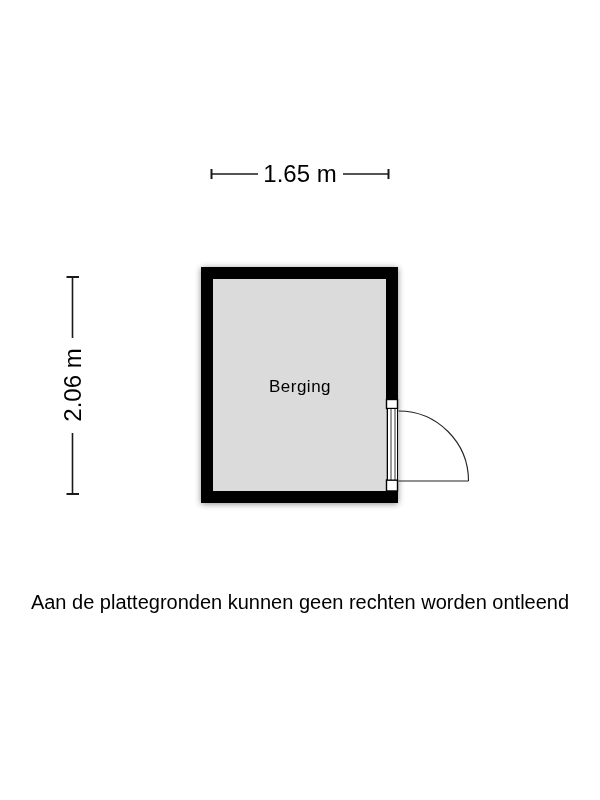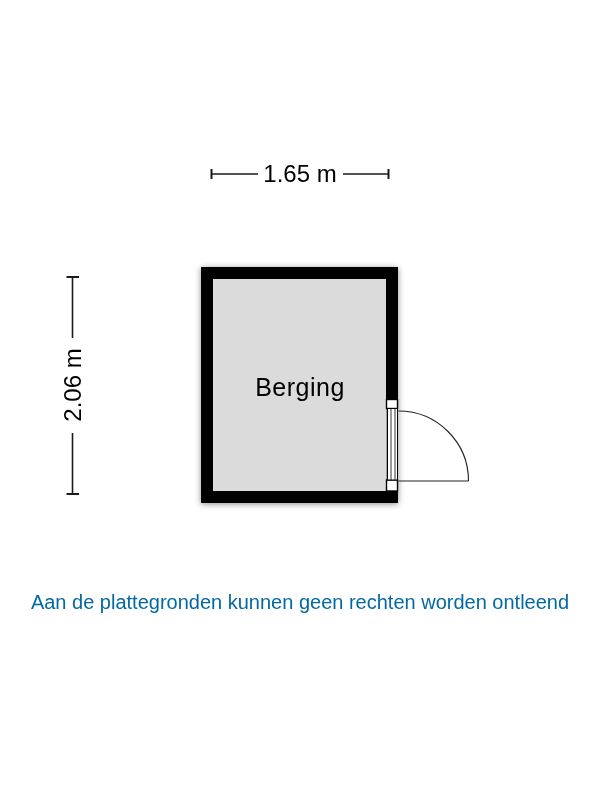--- a/index.html
+++ b/index.html
@@ -26,33 +26,33 @@
     white-space: nowrap;
   }
   .dim-label {
     font-size: 24px;
     transform: translate(-50%, -50%);
   }
   .dim-label.vertical {
     transform: translate(-50%, -50%) rotate(-90deg);
   }
   .room-label {
-    font-size: 25px;
+    font-size: 17px;
     letter-spacing: 0.5px;
     transform: translate(-50%, -50%);
   }
   .footer {
     position: absolute;
     left: 0;
     top: 589px;
     width: 600px;
     text-align: center;
     font-size: 20px;
     line-height: 26px;
-    color: #0369a1;
+    color: #000000;
   }
   .walls-group {
     filter: drop-shadow(0 1px 3px rgba(0,0,0,0.45));
   }
 </style>
 </head>
 <body>
 
 <div class="canvas">
 

